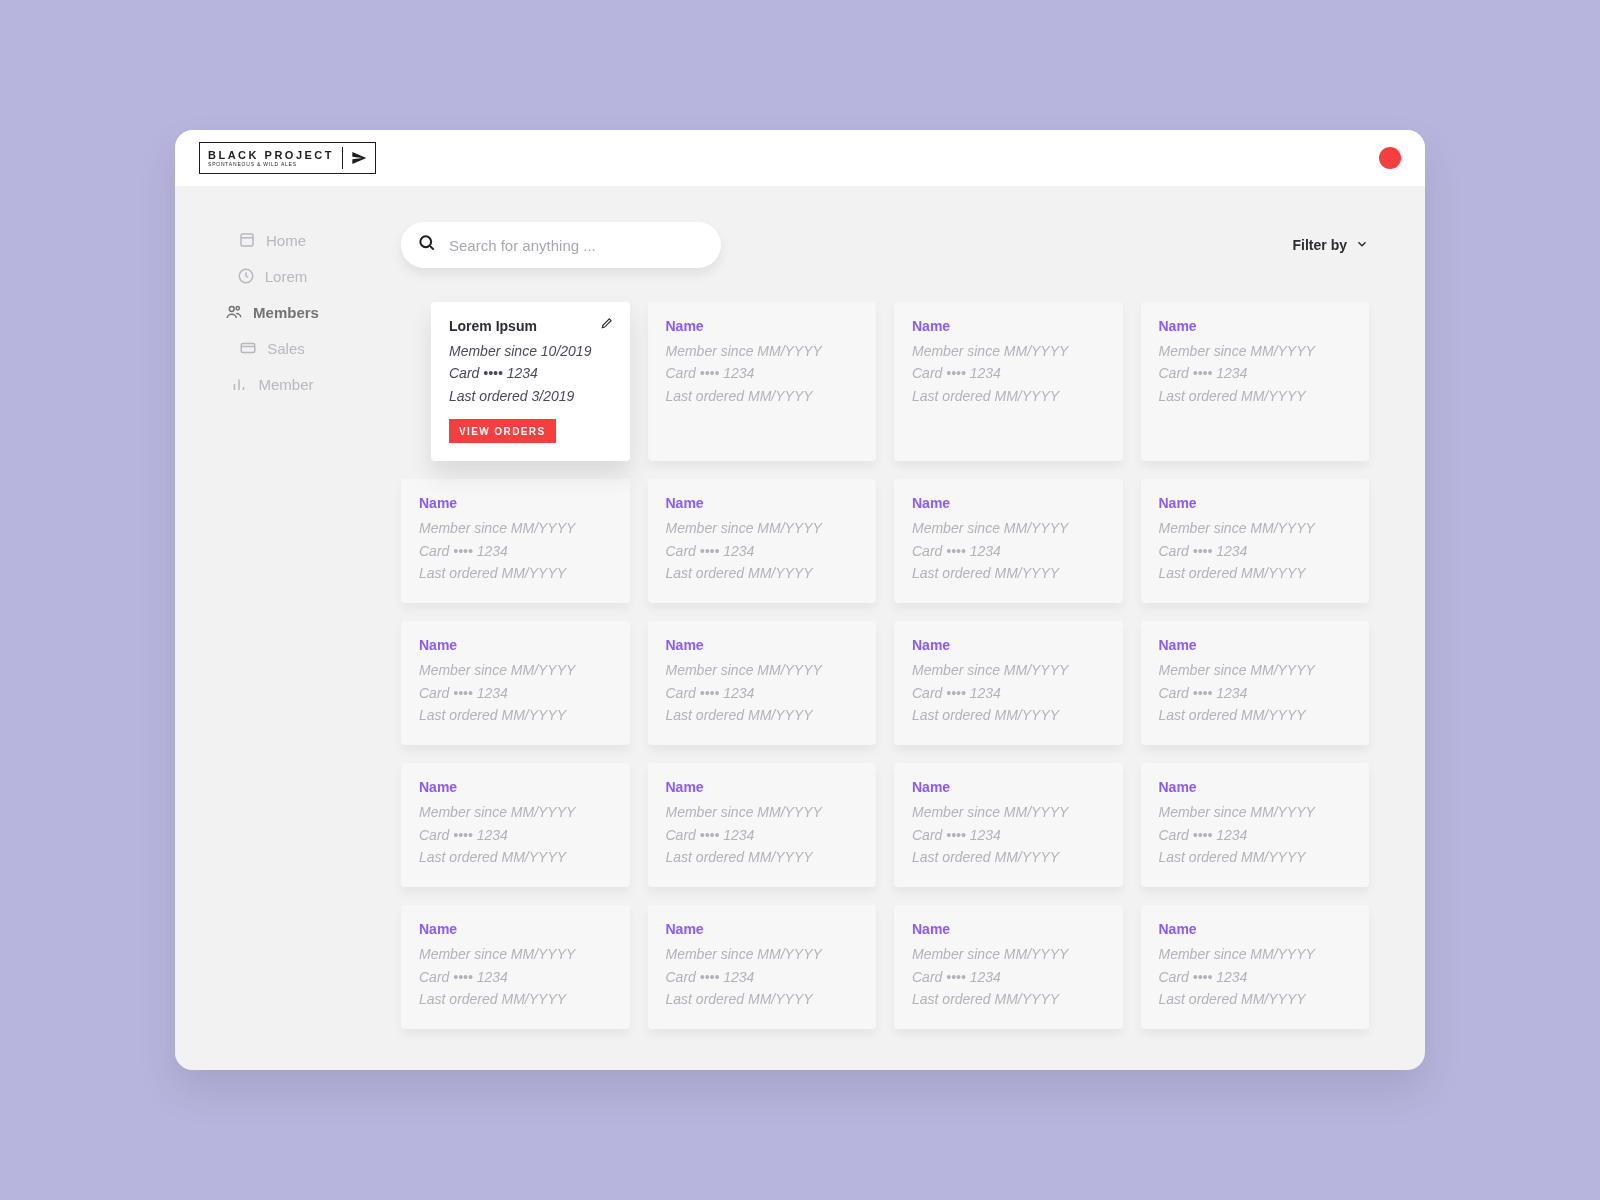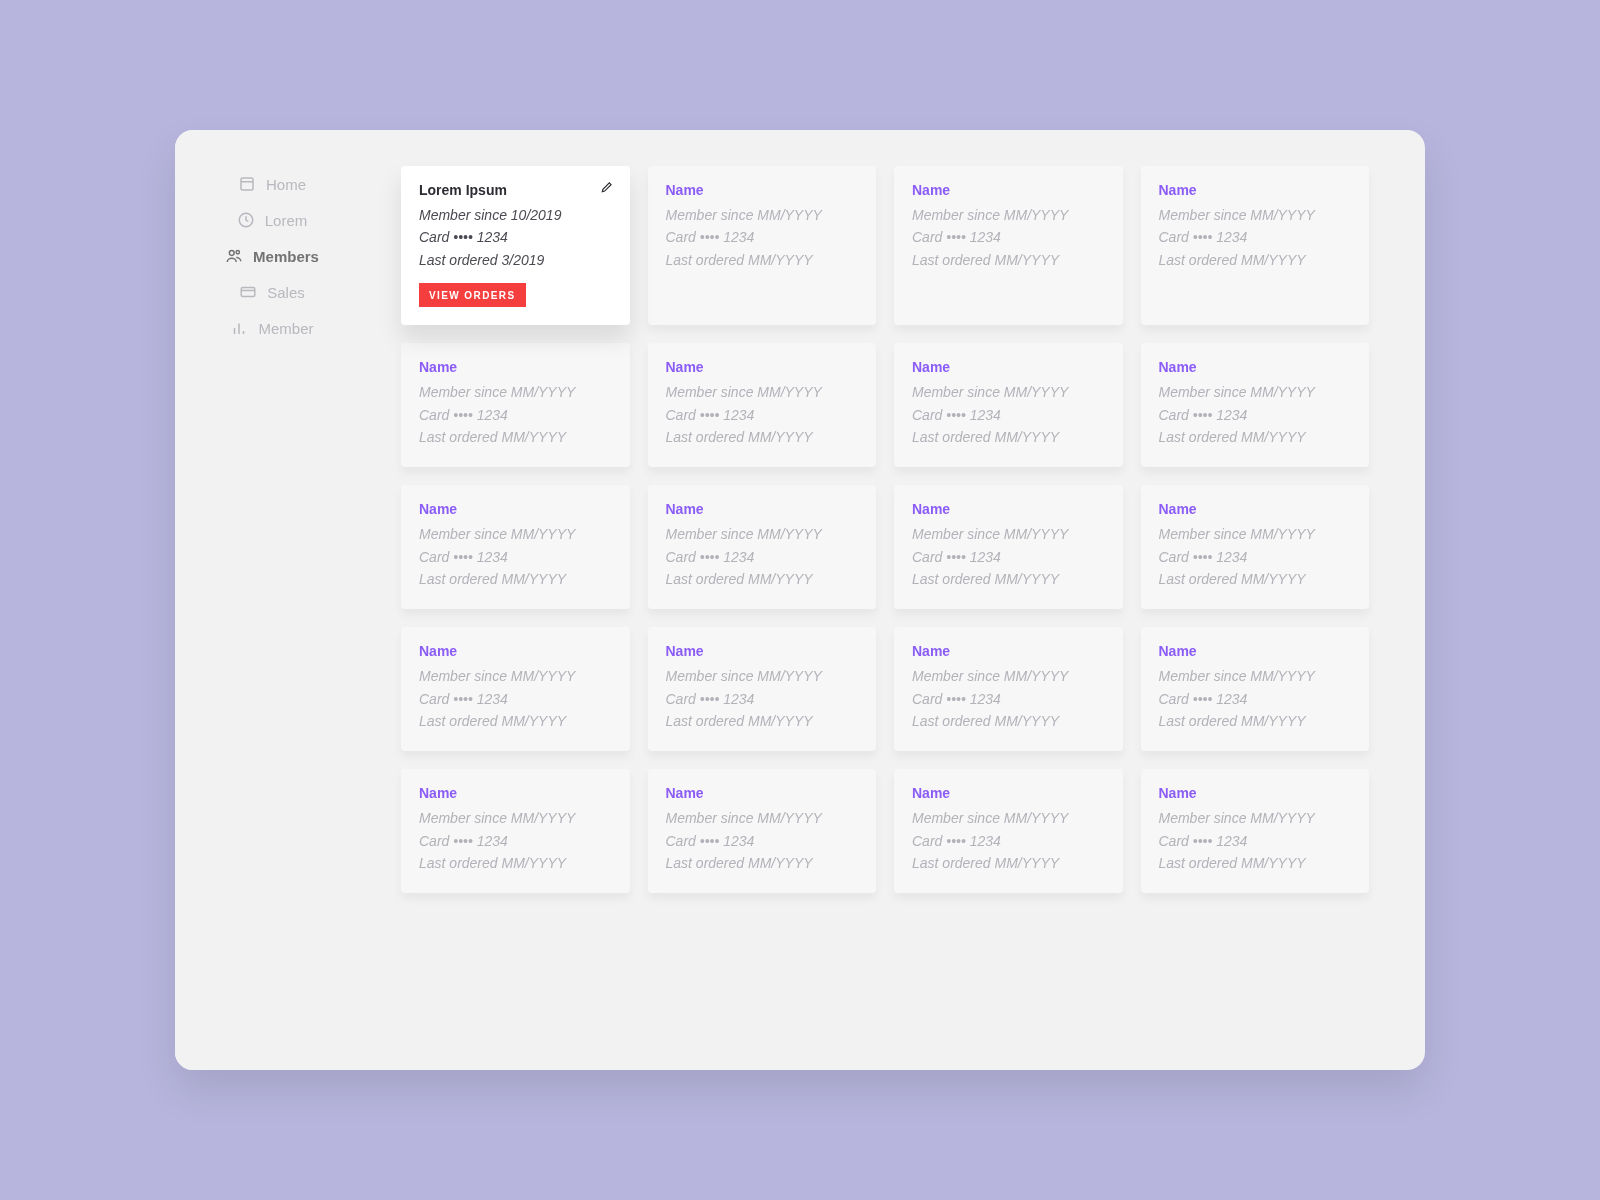--- a/index.html
+++ b/index.html
@@ -142,20 +142,21 @@
   .card-line {
     font-size: 14px;
     color: #B2B2B8;
     line-height: 1.6;
     font-style: italic;
   }
   .card.active {
     background: #fff;
     box-shadow: 0 14px 24px rgba(0,0,0,0.10);
     position: relative;
+    margin-left: 30px;
   }
   .card.active .card-title { color: #2C2C32; }
   .card.active .card-line { color: #4A4A52; }
   .edit-btn {
     position:absolute; right:14px; top:14px; width:18px; height:18px;
     display:flex; align-items:center; justify-content:center; cursor:pointer;
   }
   .edit-btn svg { width:14px; height:14px; }
   .view-orders {
     margin-top: 12px;
@@ -169,20 +170,35 @@
     padding: 0 10px;
     border: none;
     cursor: pointer;
   }
 </style>
 </head>
 <body>
 
 <div class="window">
 
+  <div class="topbar">
+    <div class="logo-box">
+      <div class="logo-text-wrap">
+        <span class="logo-text">BLACK PROJECT</span>
+        <span class="logo-tag">SPONTANEOUS &amp; WILD ALES</span>
+      </div>
+      <div class="logo-divider"></div>
+      <div class="logo-plane">
+        <svg viewBox="0 0 24 24" fill="#1d1d1d">
+            <path d="M2 21l21-9L2 3v7l15 2-15 2v7z"></path>
+          </svg>
+      </div>
+    </div>
+    <div class="red-dot"></div>
+  </div>
 
   <div class="body">
 
     <nav class="sidebar">
       <div class="nav-item">
         <span class="nav-icon">
           <svg viewBox="0 0 24 24" fill="none" stroke="currentColor" stroke-width="2">
               <rect x="4" y="4" width="16" height="16" rx="2"></rect>
               <path d="M4 9h16"></path>
             </svg>
@@ -222,20 +238,39 @@
         <span class="nav-icon">
           <svg viewBox="0 0 24 24" fill="none" stroke="currentColor" stroke-width="2">
               <path d="M6 20V12M12 20V6M18 20v-4"></path>
             </svg>
         </span>
         <span>Member</span>
       </div>
     </nav>
 
     <main class="main">
+      <div class="main-header">
+        <div class="search">
+          <span>
+            <svg viewBox="0 0 24 24" fill="none" stroke="#1d1d1d" stroke-width="2.4">
+                <circle cx="10.5" cy="10.5" r="6.5"></circle>
+                <path d="M20 20l-4.2-4.2"></path>
+              </svg>
+          </span>
+          <input type="text" placeholder="Search for anything ..." style="">
+        </div>
+        <div class="filter">
+          <span>Filter by</span>
+          <span>
+            <svg viewBox="0 0 24 24" fill="none" stroke="#2C2C32" stroke-width="2.4">
+                <path d="M6 9l6 6 6-6"></path>
+              </svg>
+          </span>
+        </div>
+      </div>
 
       <div class="grid" id="members-grid">
           <div class="card active"><div class="card-title">Lorem Ipsum</div><div class="card-line">Member since 10/2019</div><div class="card-line">Card •••• 1234</div><div class="card-line">Last ordered  3/2019</div><div class="edit-btn">
               <span><svg viewBox="0 0 24 24" fill="none" stroke="#2C2C32" stroke-width="2">
                   <path d="M4 20l4-1 11-11-3-3L5 16l-1 4z"></path>
                 </svg></span>
             </div><button class="view-orders">VIEW ORDERS</button></div>
           <div class="card">
             <div class="card-title">Name</div>
             <div class="card-line">Member since MM/YYYY</div>

